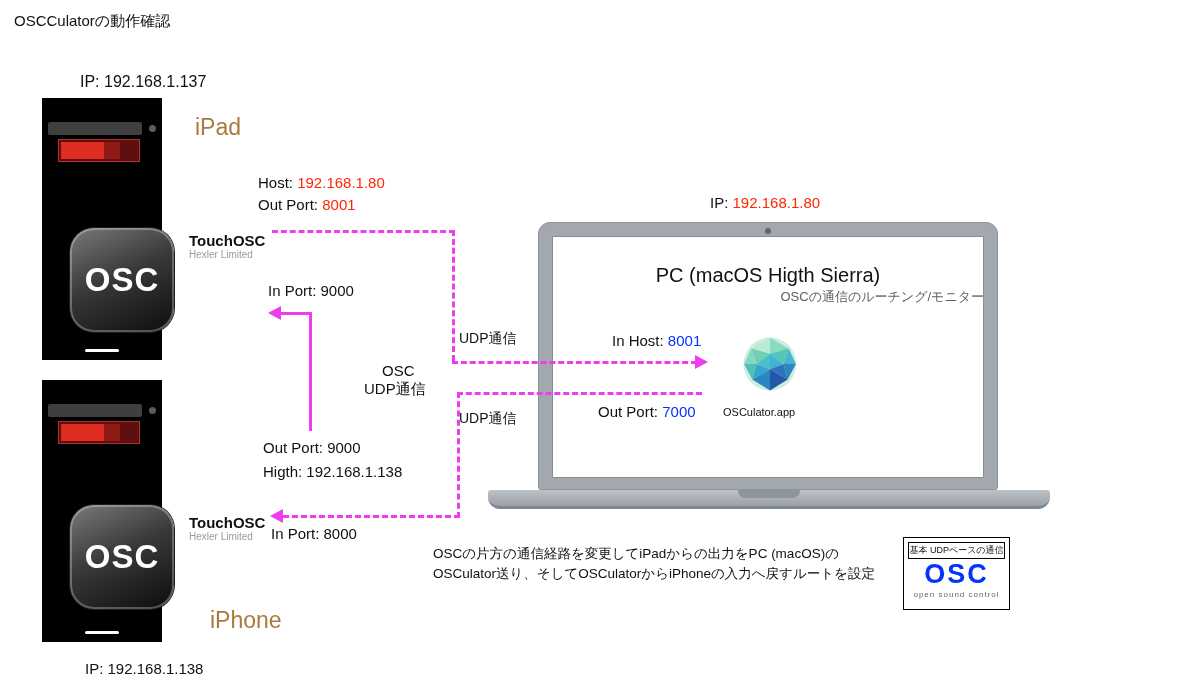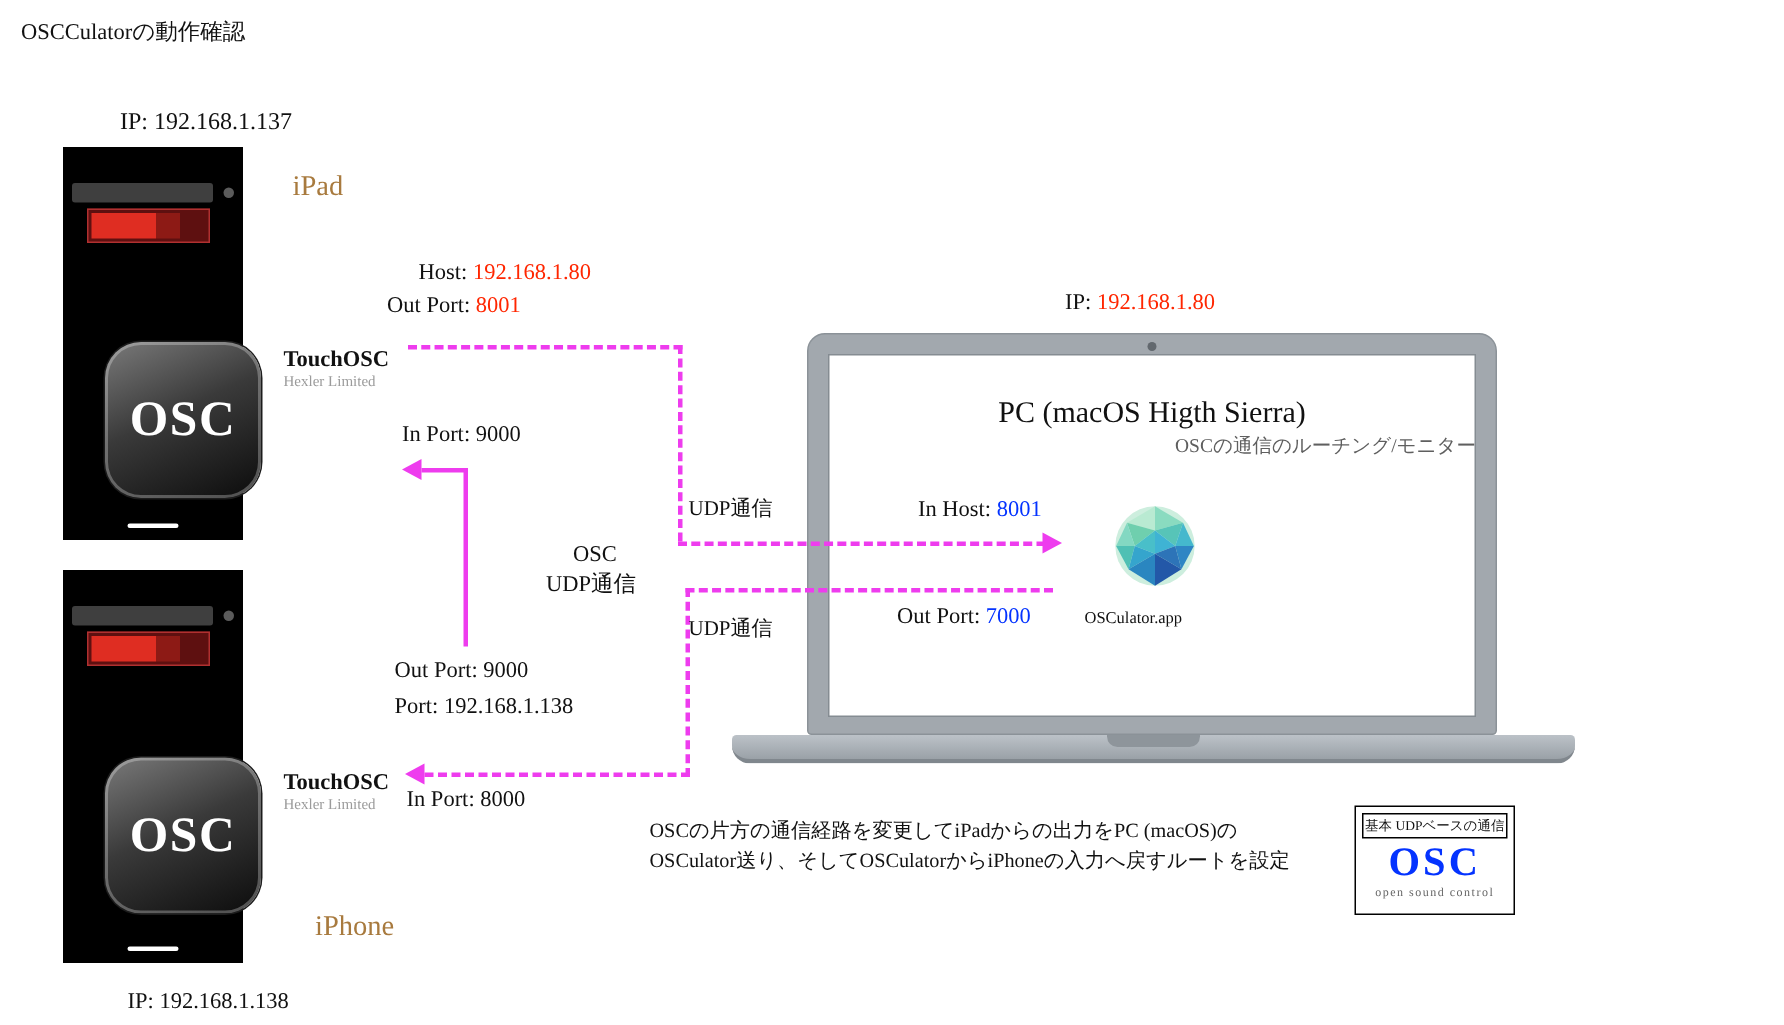--- a/index.html
+++ b/index.html
@@ -3,21 +3,21 @@
 <meta charset="utf-8">
 <style>
   :root{
     --magenta:#ee3cee;
     --red:#ff2600;
     --blue:#0433ff;
     --tan:#a87a3e;
   }
   *{ margin:0; padding:0; box-sizing:border-box; }
   body{ background:#fff; font-family:"Liberation Sans", sans-serif; color:#111; }
-  .canvas{ position:relative; width:1189px; height:683px; background:#fff; overflow:hidden;font-family:Liberation Serif, serif; }
+  .canvas{ position:relative; width:1189px; height:683px; background:#fff; overflow:hidden; }
   .abs{ position:absolute; }
 
   
   .doc-title{ left:14px; top:12px; font-size:15px; }
   .page-info{ right:8px; top:10px; font-size:14px; }
 
   
   .device{ width:120px; height:262px; background:#000; }
   .dev-toolbar{ position:absolute; left:6px; top:24px; width:94px; height:13px; background:#3f3f3f; border-radius:2px; }
   .dev-dot{ position:absolute; right:6px; top:27px; width:7px; height:7px; border-radius:50%; background:#5b5b5b; }
@@ -28,21 +28,21 @@
 
   .osc-app-icon{ width:104px; height:104px; border-radius:24px;
      background:linear-gradient(155deg,#7a7a7a 0%,#3a3a3a 45%,#0c0c0c 100%);
      box-shadow: inset 0 0 0 2px rgba(255,255,255,0.28), 0 0 0 1px #1c1c1c;
      color:#fff; display:flex; align-items:center; justify-content:center;
      font-weight:bold; font-size:33px; letter-spacing:1px; }
 
   
   .t15{ font-size:15px; }
   .t14{ font-size:14px; }
-  .dev-label{ font-size:19px; color:var(--tan); }
+  .dev-label{ font-size:23px; color:var(--tan); }
   .app-name{ font-size:15px; font-weight:bold; }
   .app-vendor{ font-size:10px; color:#9b9b9b; }
   .red{ color:var(--red); }
   .blue{ color:var(--blue); }
 
   
   .laptop-screen{ left:538px; top:222px; width:460px; height:268px; background:#a2a8ae;
      border:1px solid #8b9298; border-radius:12px 12px 3px 3px; }
   .laptop-display{ left:552px; top:236px; width:432px; height:242px; background:#fff; border:1px solid #858c92; }
   .laptop-camera{ left:765px; top:228px; width:6px; height:6px; border-radius:50%; background:#62686e; }
@@ -83,42 +83,42 @@
     <div class="dev-dot"></div>
     <div class="fader">
       <div class="fader-fill"></div>
       <div class="fader-dark"></div>
     </div>
     <div class="home-indicator"></div>
   </div>
   <div class="abs osc-app-icon" style="left:70px; top:228px;">OSC</div>
   <div class="abs dev-label" style="left:195px; top:114px;">iPad</div>
 
-  <div class="abs t15" style="left:258px; top:174px;margin-left:21px;"><span>Host: </span><span class="red">192.168.1.80</span></div>
+  <div class="abs t15" style="left:258px; top:174px;"><span>Host: </span><span class="red">192.168.1.80</span></div>
   <div class="abs t15" style="left:258px; top:196px;"><span>Out Port: </span><span class="red">8001</span></div>
 
   <div class="abs app-name" style="left:189px; top:232px;">TouchOSC</div>
   <div class="abs app-vendor" style="left:189px; top:249px;">Hexler Limited</div>
   <div class="abs t15" style="left:268px; top:282px;">In Port: 9000</div>
 
   <div class="abs device" style="left:42px; top:380px;">
     <div class="dev-toolbar"></div>
     <div class="dev-dot"></div>
     <div class="fader">
       <div class="fader-fill"></div>
       <div class="fader-dark"></div>
     </div>
     <div class="home-indicator"></div>
   </div>
   <div class="abs osc-app-icon" style="left:70px; top:505px;">OSC</div>
   <div class="abs dev-label" style="left:210px; top:607px;">iPhone</div>
   <div class="abs t15" style="left:85px; top:660px;">IP: 192.168.1.138</div>
 
   <div class="abs t15" style="left:263px; top:439px;">Out Port: 9000</div>
-  <div class="abs t15" style="left:263px; top:463px;">Port: 192.168.1.138</div>
+  <div class="abs t15" style="left:263px; top:463px;">Higth: 192.168.1.138</div>
   <div class="abs app-name" style="left:189px; top:514px;">TouchOSC</div>
   <div class="abs app-vendor" style="left:189px; top:531px;">Hexler Limited</div>
   <div class="abs t15" style="left:271px; top:525px;">In Port: 8000</div>
 
   <div class="abs t15" style="left:710px; top:194px;"><span>IP: </span><span class="red">192.168.1.80</span></div>
 
   <div class="abs laptop-screen"></div>
   <div class="abs laptop-camera"></div>
   <div class="abs laptop-display"></div>
   <div class="abs laptop-base">

